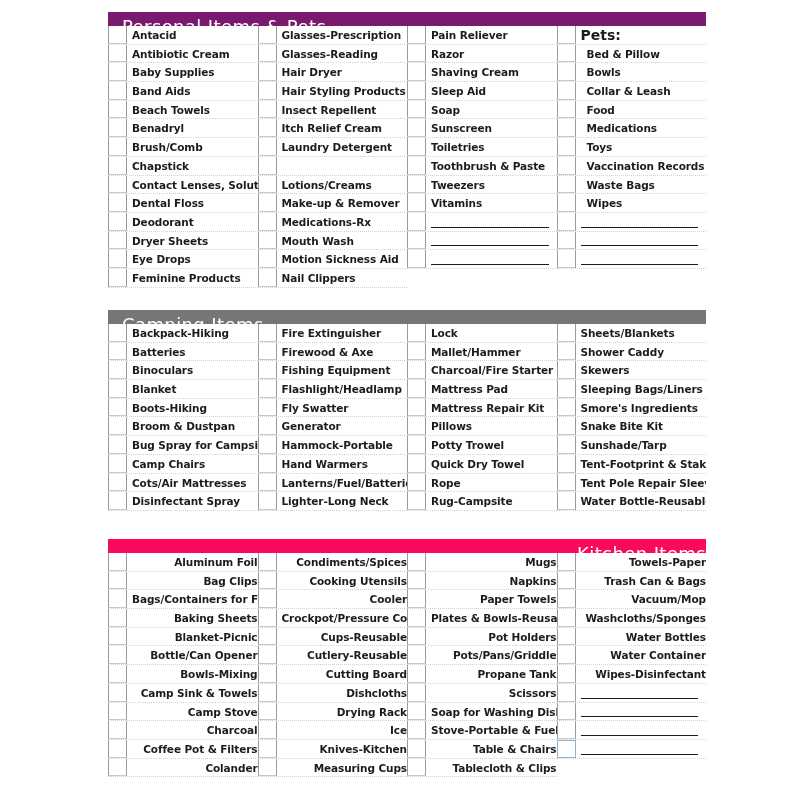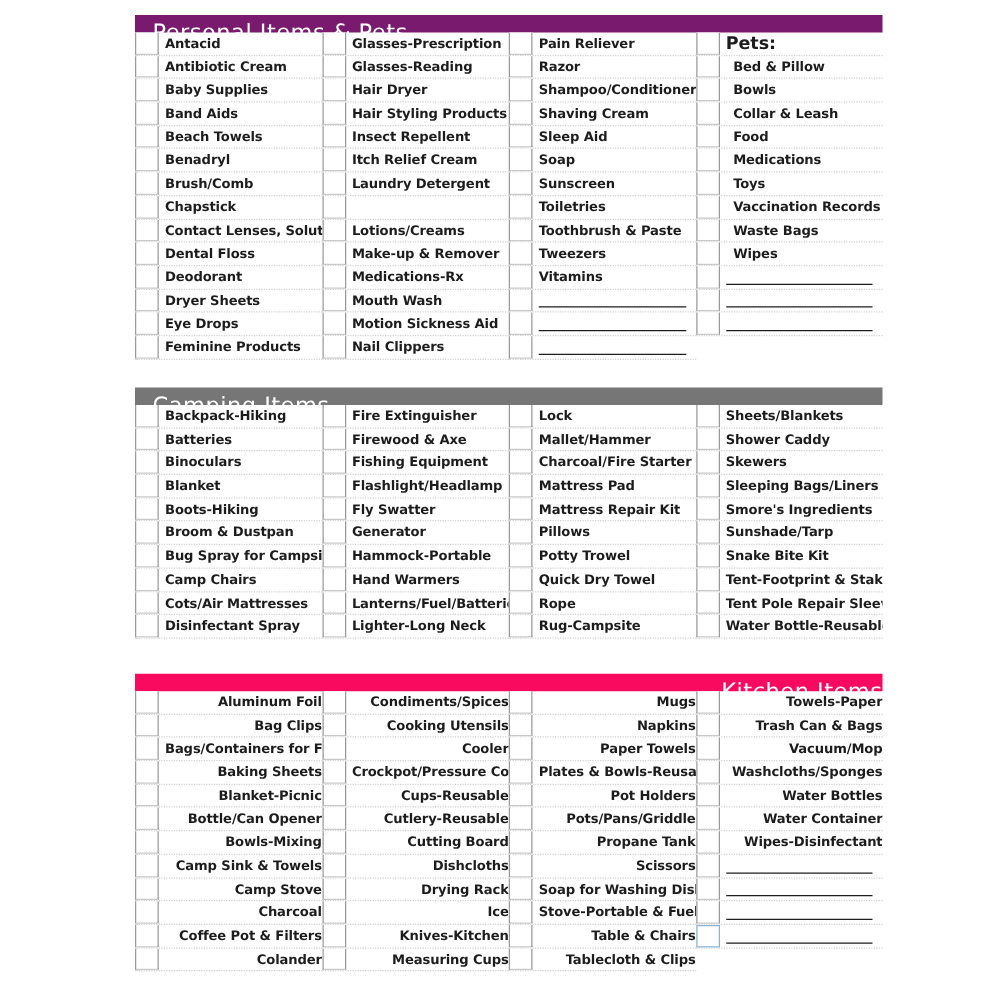--- a/index.html
+++ b/index.html
@@ -240,24 +240,20 @@
             <div class="row">
               <div class="checkbox"></div>
               <div class="label" style="color: rgb(28, 28, 28);">Pain Reliever</div>
             </div>
             <div class="row">
               <div class="checkbox"></div>
               <div class="label" style="color: rgb(28, 28, 28);">Razor</div>
             </div>
             <div class="row">
               <div class="checkbox"></div>
-              <div class="label" style="color: rgb(28, 28, 28);">Shampoo/Conditioner</div>
-            </div>
-            <div class="row">
-              <div class="checkbox"></div>
               <div class="label" style="color: rgb(28, 28, 28);">Shaving Cream</div>
             </div>
             <div class="row">
               <div class="checkbox"></div>
               <div class="label" style="color: rgb(28, 28, 28);">Sleep Aid</div>
             </div>
             <div class="row">
               <div class="checkbox"></div>
               <div class="label" style="color: rgb(28, 28, 28);">Soap</div>
             </div>
@@ -495,25 +491,25 @@
             <div class="row">
               <div class="checkbox"></div>
               <div class="label" style="color: rgb(28, 28, 28);">Sleeping Bags/Liners</div>
             </div>
             <div class="row">
               <div class="checkbox"></div>
               <div class="label" style="color: rgb(28, 28, 28);">Smore's Ingredients</div>
             </div>
             <div class="row">
               <div class="checkbox"></div>
+              <div class="label" style="color: rgb(28, 28, 28);">Snake Bite Kit</div>
+            </div>
+            <div class="row">
+              <div class="checkbox"></div>
               <div class="label" style="color: rgb(28, 28, 28);">Sunshade/Tarp</div>
-            </div>
-            <div class="row">
-              <div class="checkbox"></div>
-              <div class="label" style="color: rgb(28, 28, 28);">Snake Bite Kit</div>
             </div>
             <div class="row">
               <div class="checkbox"></div>
               <div class="label" style="color: rgb(28, 28, 28);">Tent-Footprint &amp; Stakes</div>
             </div>
             <div class="row">
               <div class="checkbox"></div>
               <div class="label" style="color: rgb(28, 28, 28);">Tent Pole Repair Sleeves</div>
             </div>
             <div class="row">

